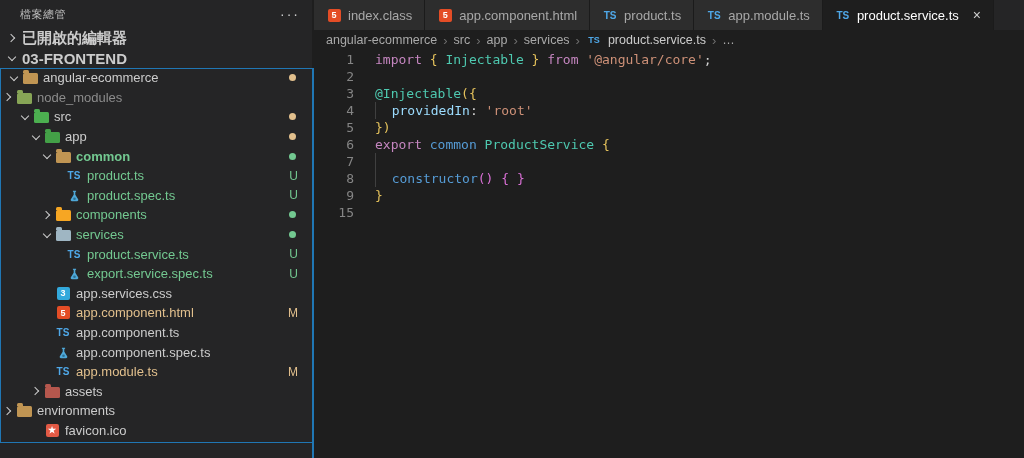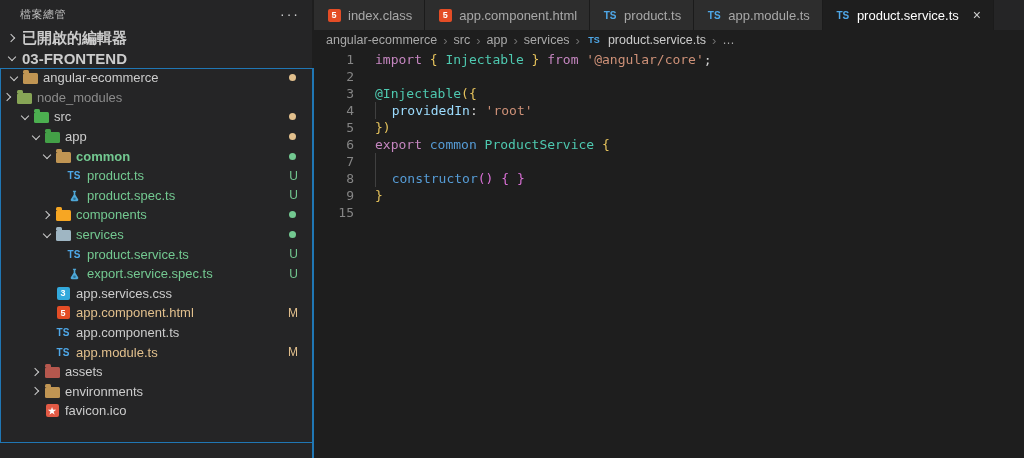--- a/index.html
+++ b/index.html
@@ -207,32 +207,42 @@
         <span class="tree-label" style="color: rgb(226, 192, 141);">app.component.html</span>
         <span class="git-badge" style="color: rgb(226, 192, 141);">M</span>
       </div>
       <div class="tree-row" style="padding-left: 39px;">
         <span class="chev-spacer"></span>
         <span class="fi fi-ts" style="color: rgb(79, 168, 232);">TS</span>
         <span class="tree-label" style="color: rgb(204, 204, 204);">app.component.ts</span>
       </div>
       <div class="tree-row" style="padding-left: 39px;">
         <span class="chev-spacer"></span>
+        <span class="fi">
+          <svg width="13" height="13" viewBox="0 0 16 16">
+            <path d="M6 2h4v1l-1 1v3l3.5 5.5c.6 1-.1 2.5-1.4 2.5H4.9c-1.3 0-2-1.5-1.4-2.5L7 7V4L6 3z" fill="#4FA8D8"></path>
+            <circle cx="8" cy="12" r="1.6" fill="#2b6f94"></circle>
+          </svg>
+        </span>
+        <span class="tree-label" style="color: rgb(204, 204, 204);">app.component.spec.ts</span>
+      </div>
+      <div class="tree-row" style="padding-left: 39px;">
+        <span class="chev-spacer"></span>
         <span class="fi fi-ts" style="color: rgb(79, 168, 232);">TS</span>
         <span class="tree-label" style="color: rgb(226, 192, 141);">app.module.ts</span>
         <span class="git-badge" style="color: rgb(226, 192, 141);">M</span>
       </div>
       <div class="tree-row" style="padding-left: 28px;">
         <span class="chev right"></span>
         <span class="fi">
           <span class="folder" style="background: rgb(181, 87, 77);"></span>
         </span>
         <span class="tree-label" style="color: rgb(204, 204, 204);">assets</span>
       </div>
-      <div class="tree-row" style="padding-left: 28px;">
+      <div class="tree-row" style="">
         <span class="chev right"></span>
         <span class="fi">
           <span class="folder" style="background: rgb(192, 149, 83);"></span>
         </span>
         <span class="tree-label" style="color: rgb(204, 204, 204);">environments</span>
       </div>
       <div class="tree-row" style="padding-left: 28px;">
         <span class="chev-spacer"></span>
         <span class="fi">
           <span class="fi-sq" style="background: rgb(226, 90, 69);">★</span>

